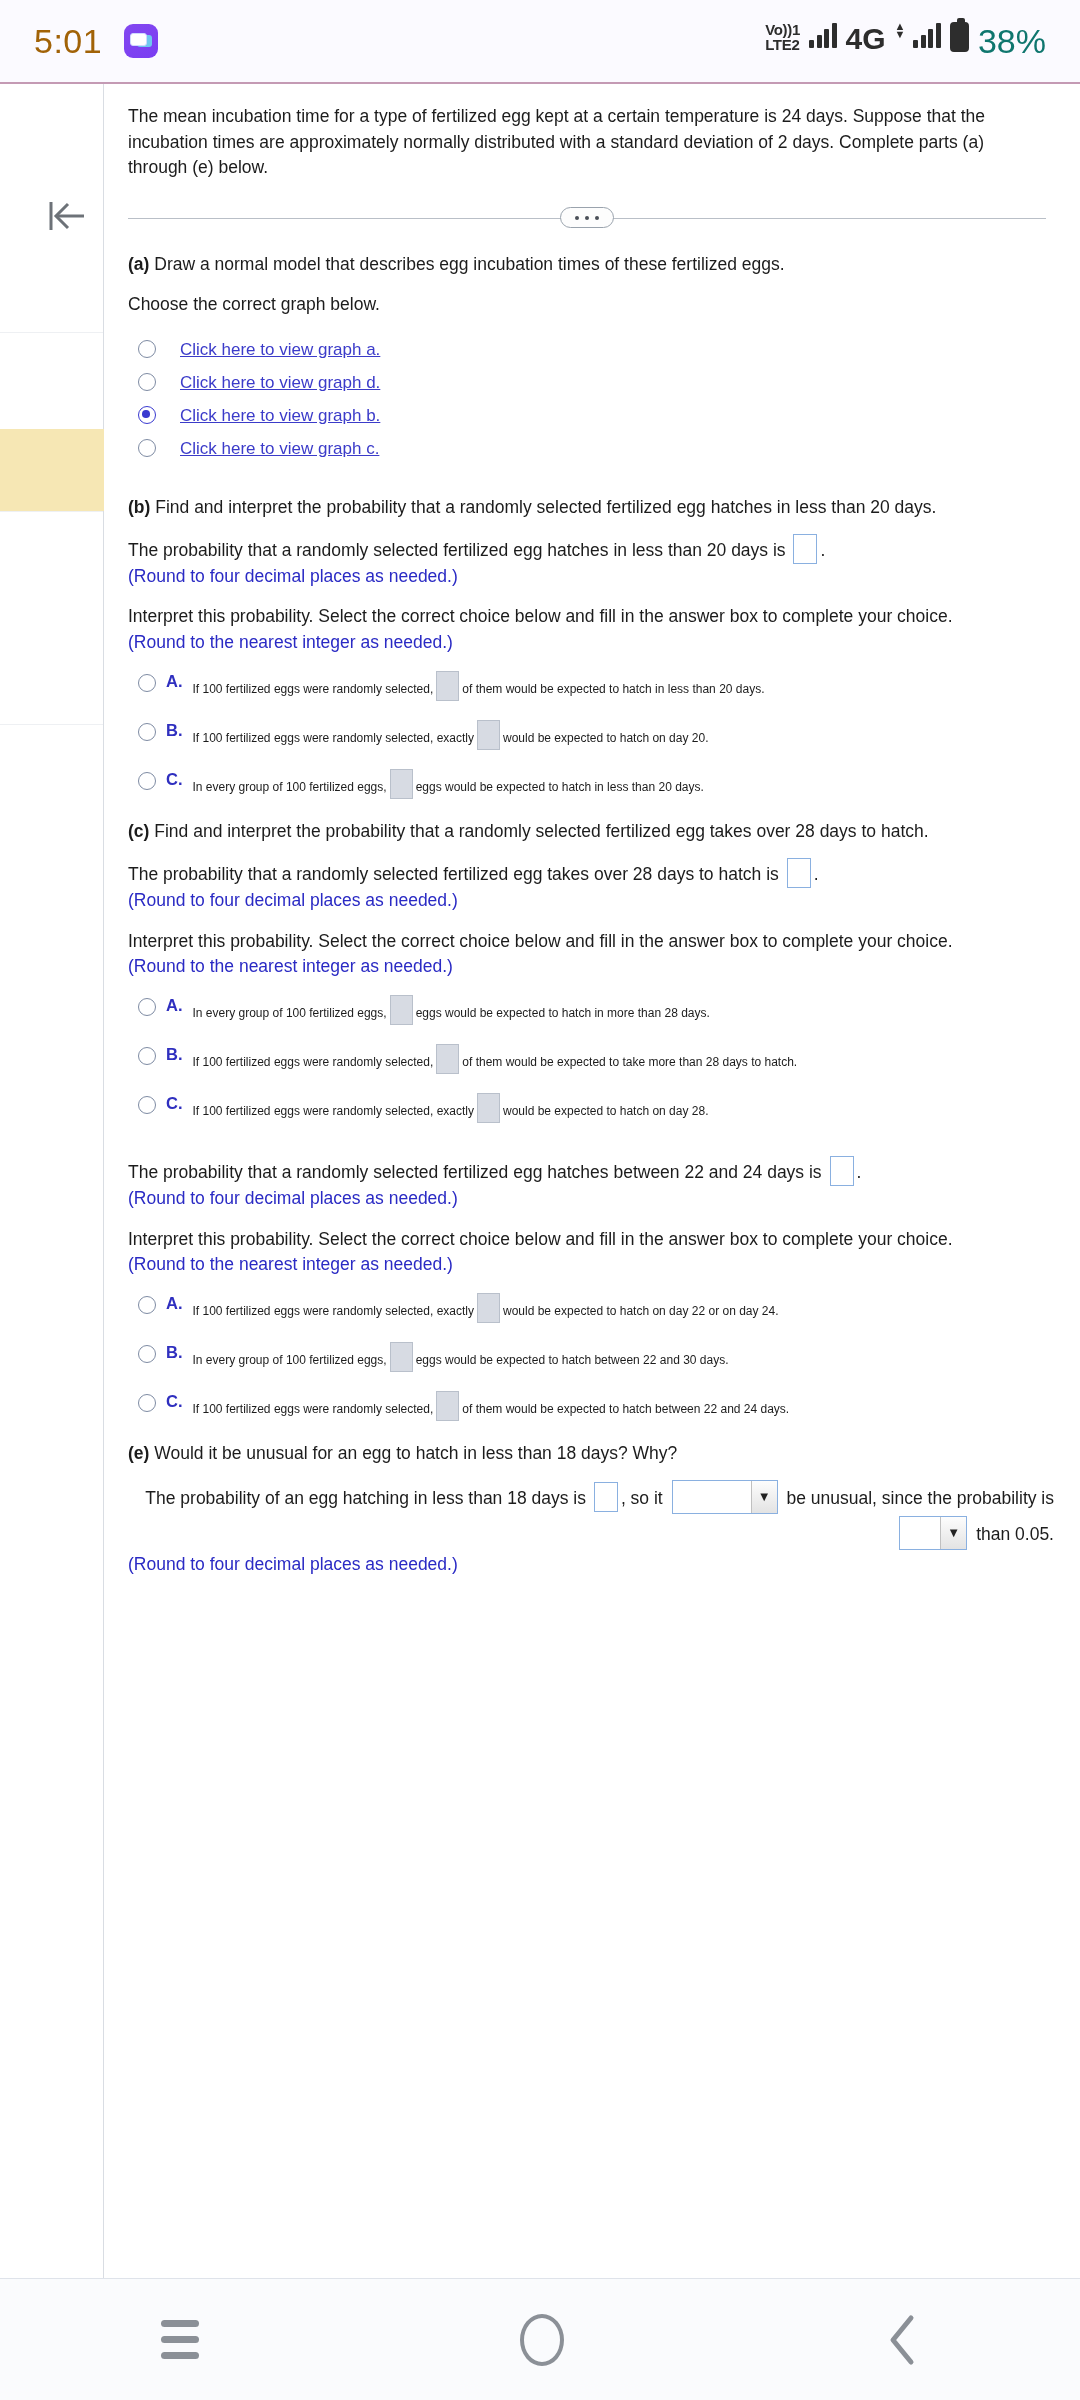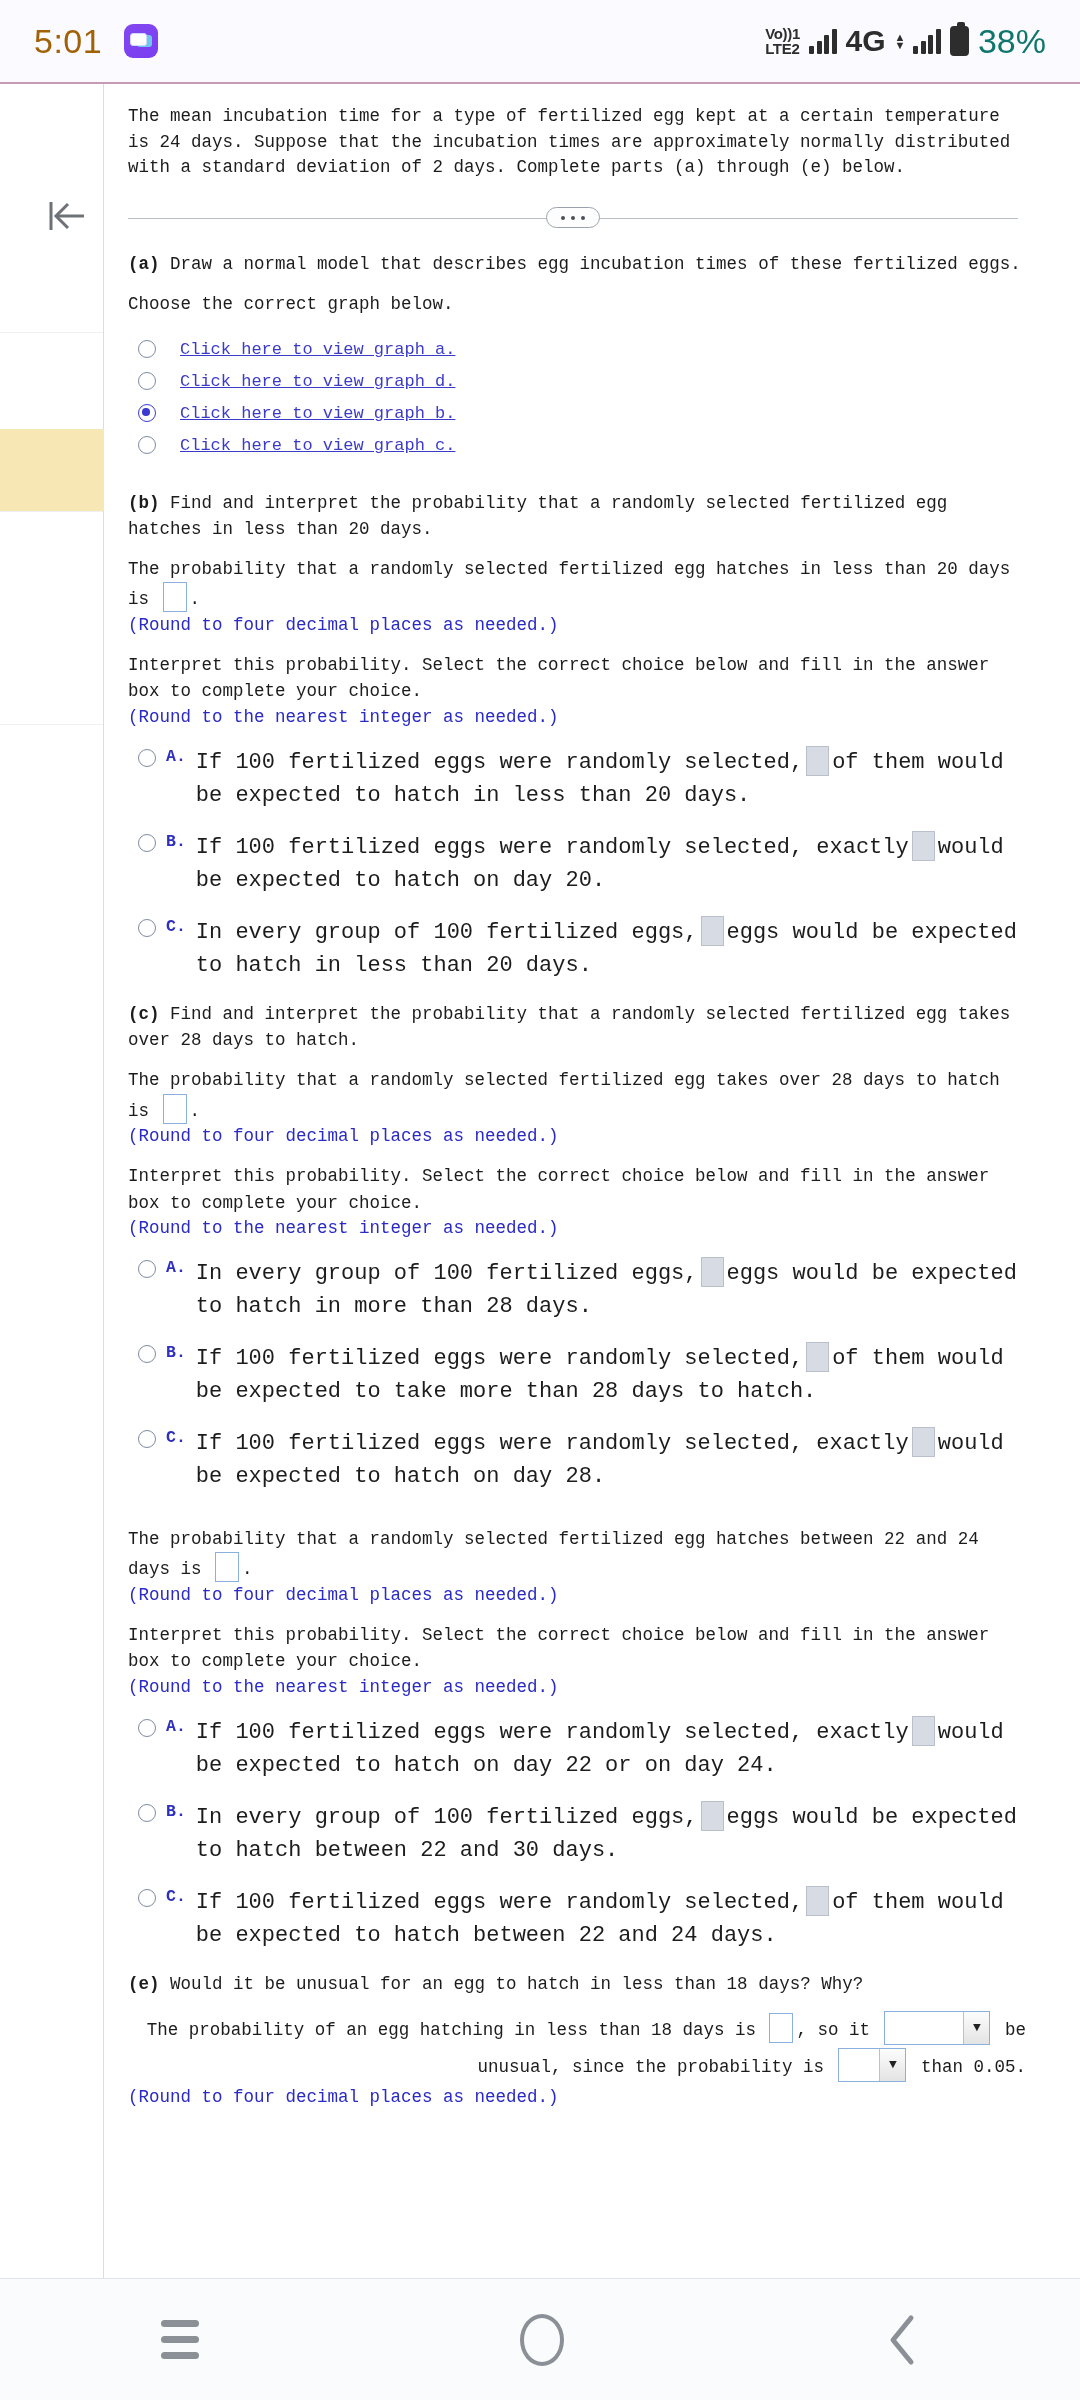--- a/index.html
+++ b/index.html
@@ -34,21 +34,21 @@
   .sb-appicon .bub1 {
     position: absolute; width: 15px; height: 12px; border-radius: 3px;
     background: #6fc7ef; right: 6px; top: 11px;
   }
   .sb-appicon .bub2 {
     position: absolute; width: 17px; height: 13px; border-radius: 3px;
     background: #ffffff; left: 6px; top: 9px;
     border: 1px solid #cfd9ff;
   }
   .sb-right {
-    margin-left: auto; display: flex; align-items: center; gap: 9px;
+    margin-left: auto; display: flex; align-items: flex-start; gap: 9px;
   }
   .volte {
     display: flex; flex-direction: column; line-height: 1;
     font-size: 15px; color: #2d2d2d; font-weight: 700;
     letter-spacing: -.3px;
   }
   .volte span { display: block; }
   .bars { display: flex; align-items: flex-end; gap: 2.5px; height: 26px; }
   .bars i { display: block; width: 5px; background: #2d2d2d; border-radius: 1px; }
   .bars i:nth-child(1) { height: 8px; }
@@ -88,23 +88,22 @@
     position: absolute; top: 112px; left: 46px;
     width: 42px; height: 40px;
   }
   .highlight-block {
     position: absolute; left: 0; width: 104px;
     top: 345px; height: 82px;
     background: #f6e7b4;
   }
 
   .content {
-    flex: 1 1 auto; padding: 0 44px 0 24px; position: relative;
+    flex: 1 1 auto; padding: 0 16px 0 24px; position: relative;
     overflow: hidden;
-    font-family: Liberation Mono, monospace;
   }
 
   .prompt {
     font-size: 17.5px; line-height: 1.47; color: #1c1c1c;
     padding: 20px 22px 0 0;
   }
 
   .divider-row {
     position: relative; margin: 26px 18px 0 0; height: 22px;
   }
@@ -152,21 +151,21 @@
   .choices { margin-top: 16px; }
   .choice-row {
     display: flex; align-items: flex-start;
     margin-bottom: 19px; padding-left: 10px;
   }
   .choice-row .radio { margin-top: 3px; }
   .ch-letter {
     color: #2f2fbf; font-weight: 700; font-size: 16.5px;
     margin: 1px 10px 0 10px; flex: 0 0 auto;
   }
-  .ch-text { font-size: 22px; line-height: 1.5; color:#1c1c1c; max-width: 830px;}
+  .ch-text { font-size: 12px; line-height: 1.5; color:#1c1c1c; max-width: 830px;}
 
   
   .ansbox {
     display: inline-block; width: 24px; height: 30px;
     border: 1.3px solid #8ab0e0; background: #fff;
     vertical-align: -8px; margin: 0 3px;
   }
   .ansbox.grey {
     background: #d7dbe3; border-color: #b9c0cb;
     width: 23px; height: 30px; vertical-align: -8px;

